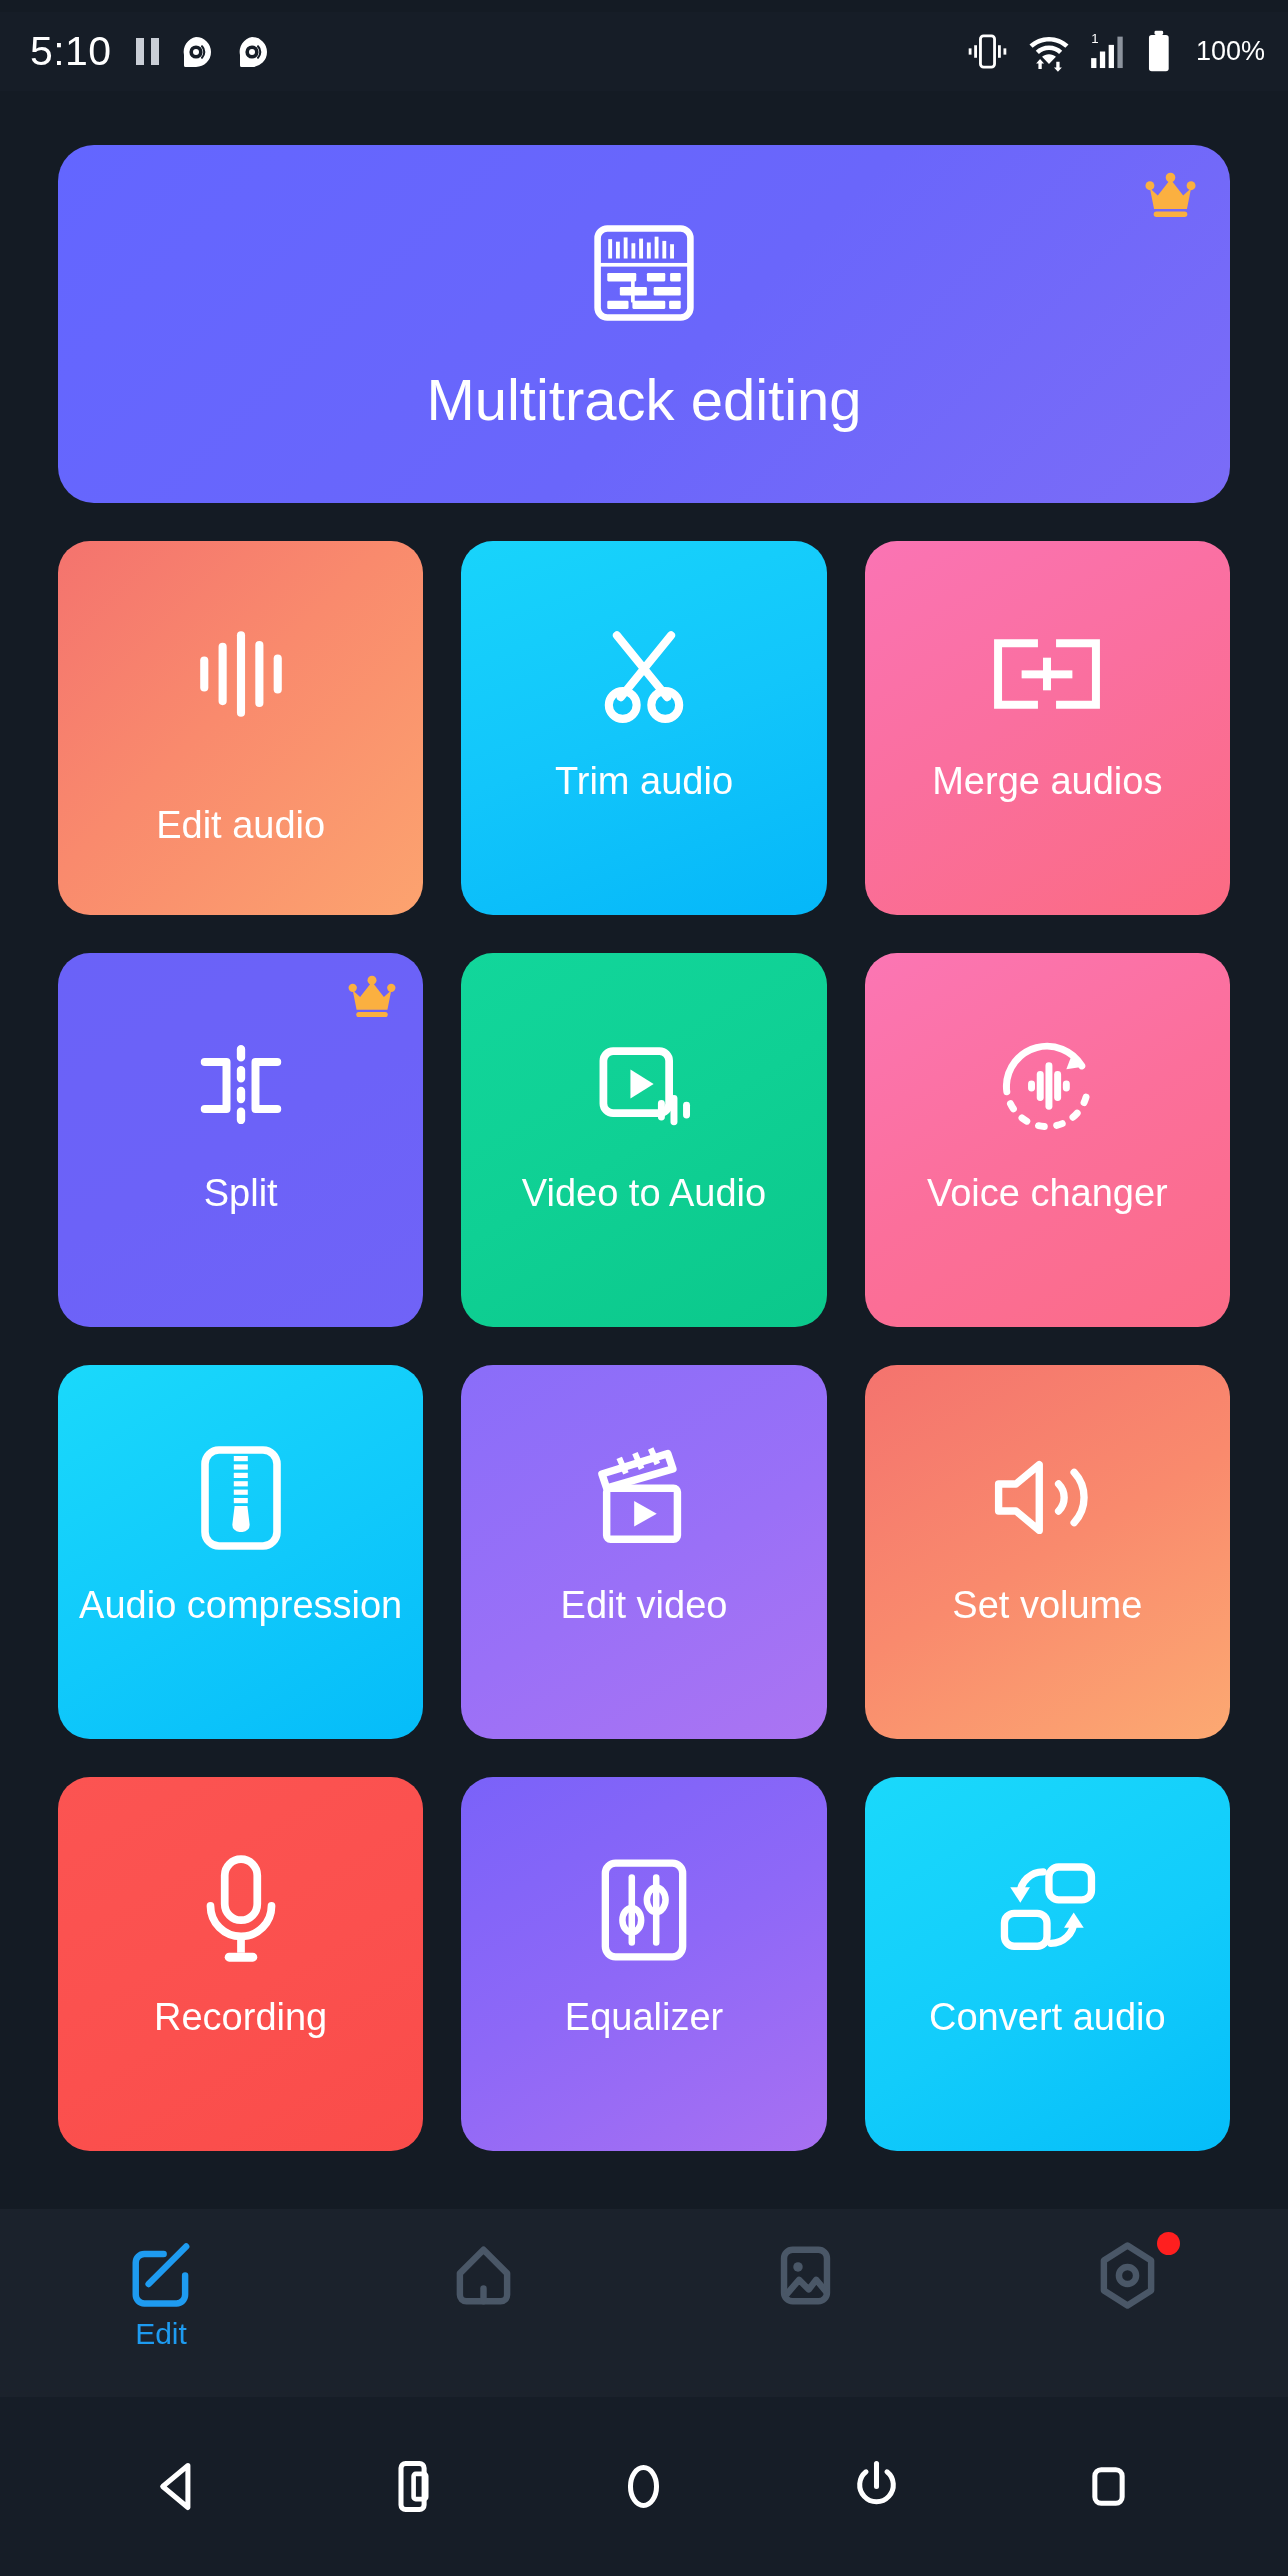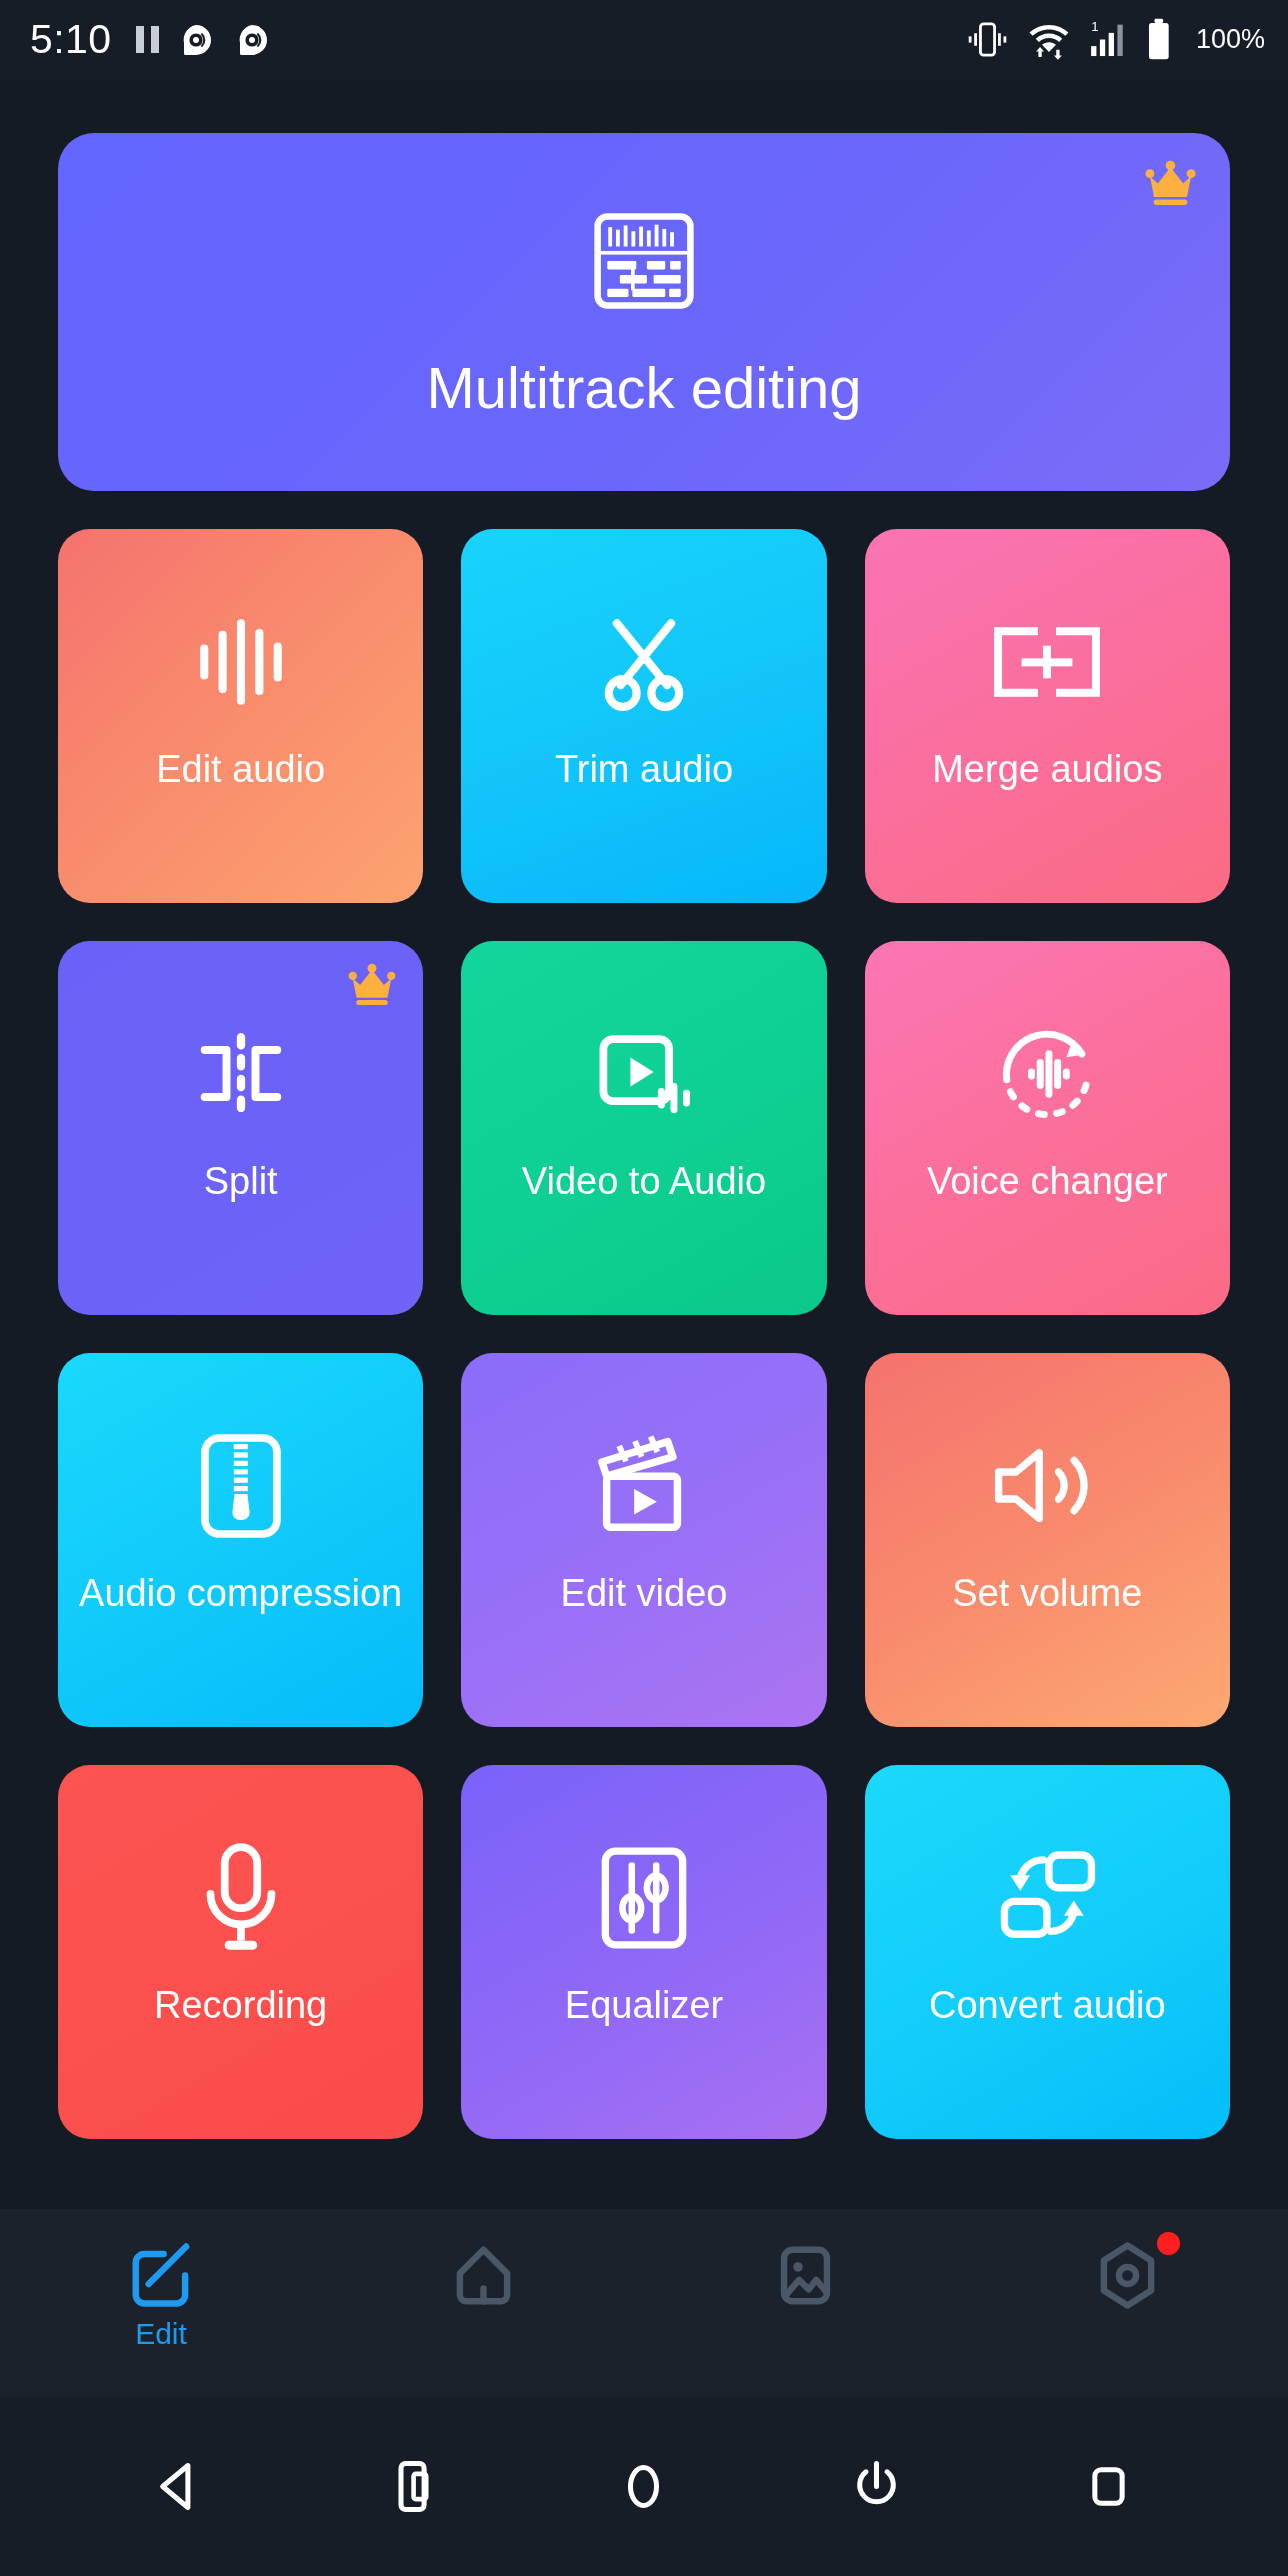--- a/index.html
+++ b/index.html
@@ -12,20 +12,21 @@
   #screen{
     position:relative; width:1288px; height:2576px;
     background:#141b24; display:flex; flex-direction:column;
   }
 
   
   .statusbar{
     height:79px; flex:0 0 79px; background:#161d27;
     display:flex; align-items:center; padding:0 23px 0 30px;
     color:#ffffff;
+    margin-top:12px;
   }
   .sb-time{ font-size:41px; font-weight:400; letter-spacing:0.4px; line-height:1; }
   .sb-left-icons{ display:flex; align-items:center; gap:19.7px; margin-left:25px; }
   .sb-spacer{ flex:1 1 auto; }
   .sb-right-icons{ display:flex; align-items:center; gap:14.3px; }
   .sb-battery-text{ font-size:27px; font-weight:500; margin-left:7.2px; }
   .pause-glyph{ display:flex; gap:6.3px; }
   .pause-glyph i{ display:block; width:8px; height:27px; background:#c9ced6; }
 
   
@@ -57,21 +58,21 @@
   .tile .tile-icon{
     margin-top:70px; height:125px;
     display:flex; align-items:center; justify-content:center;
   }
   .tile .tile-label{
     margin-top:23px; color:#ffffff; font-size:38px; line-height:1.18;
     text-align:center; padding:0 12.5px; font-weight:400;
   }
   .tile .crown{ position:absolute; top:21.5px; right:25px; }
 
-  .g-edit-audio{ background:linear-gradient(135deg,#f4736e 0%,#f98a6d 45%,#fca36f 100%); }
+  .g-edit-audio{ background:linear-gradient(135deg,#f4736e 0%,#f98a6d 45%,#fca36f 100%);gap:44px; }
   .g-trim-audio{ background:linear-gradient(160deg,#18d4fb 0%,#12c6fb 50%,#05b7f9 100%); }
   .g-merge-audios{ background:linear-gradient(150deg,#fa74b4 0%,#fa6f9f 45%,#fb6b82 100%); }
   .g-split{ background:linear-gradient(150deg,#6a62f8 0%,#6c62f8 50%,#7063f7 100%); }
   .g-video-to-audio{ background:linear-gradient(150deg,#12d69b 0%,#0fd094 50%,#0bc88b 100%); }
   .g-voice-changer{ background:linear-gradient(150deg,#fb76b4 0%,#fb6f9b 50%,#fb6b86 100%); }
   .g-audio-compression{ background:linear-gradient(150deg,#1ad9fb 0%,#10c9fb 55%,#05bcf9 100%); }
   .g-edit-video{ background:linear-gradient(150deg,#8a6df9 0%,#9a70f7 55%,#ab74f2 100%); }
   .g-set-volume{ background:linear-gradient(150deg,#f4736e 0%,#f98a6d 50%,#fca972 100%); }
   .g-recording{ background:linear-gradient(150deg,#fb5452 0%,#fb504e 55%,#fa4c4a 100%); }
   .g-equalizer{ background:linear-gradient(150deg,#7a62f9 0%,#8e68f7 50%,#a870f2 100%); }

